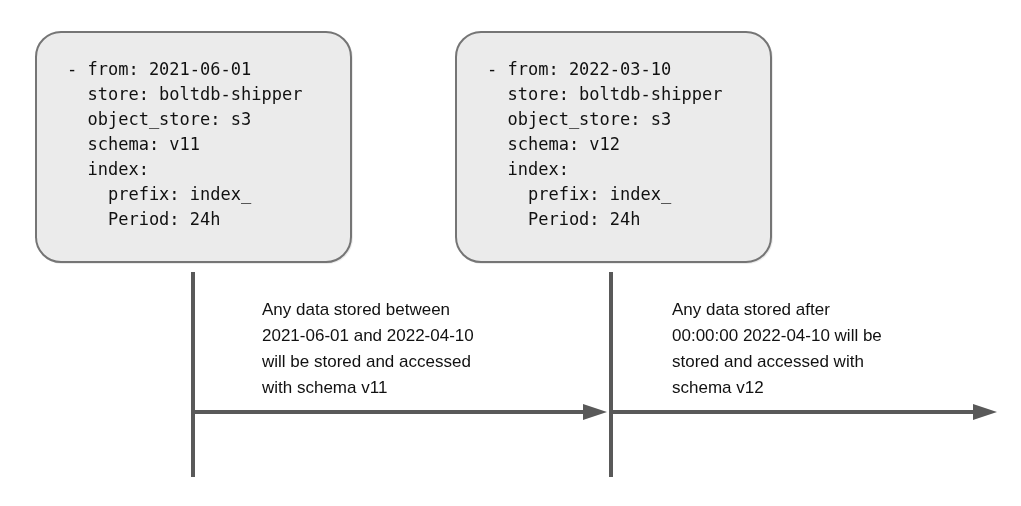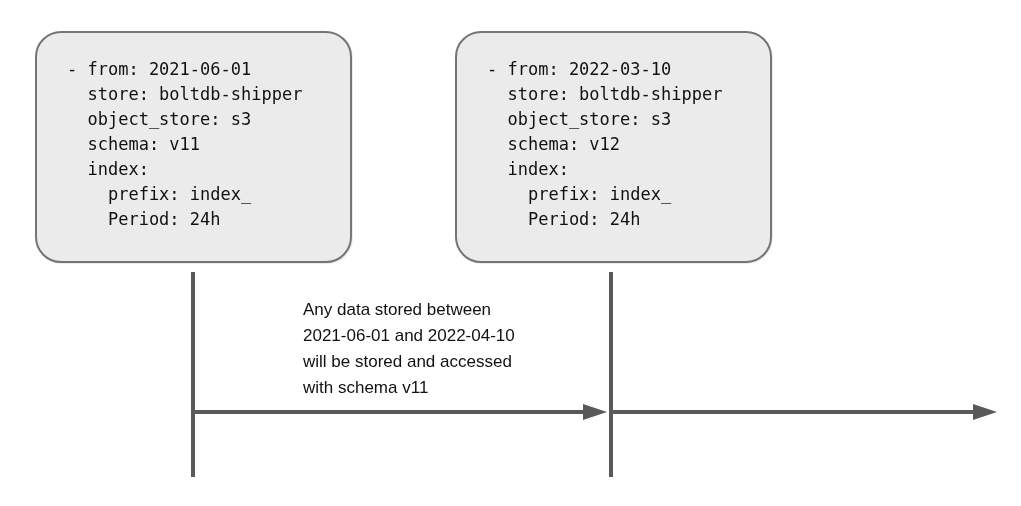--- a/index.html
+++ b/index.html
@@ -65,21 +65,21 @@
   .head1{left:583px;}
   .head2{left:973px;}
   .note{
     position:absolute;
     top:297px;
     font-size:17px;
     line-height:26px;
     color:var(--text);
     white-space:pre-line;
   }
-  .note1{left:262px;margin-left:41px;}
+  .note1{left:262px;}
   .note2{left:672px;}
 </style>
 </head>
 <body>
 
 <div class="canvas">
 
   <div class="box box1">
     <pre class="code">- from: 2021-06-01
   store: boltdb-shipper
@@ -107,14 +107,18 @@
   <div class="head head1"></div>
 
   <div class="shaft shaft2"></div>
   <div class="head head2"></div>
 
   <div class="note note1">Any data stored between
 2021-06-01 and 2022-04-10
 will be stored and accessed
 with schema v11</div>
 
+  <div class="note note2">Any data stored after
+00:00:00 2022-04-10 will be
+stored and accessed with
+schema v12</div>
 
 </div>
 
 </body></html>

